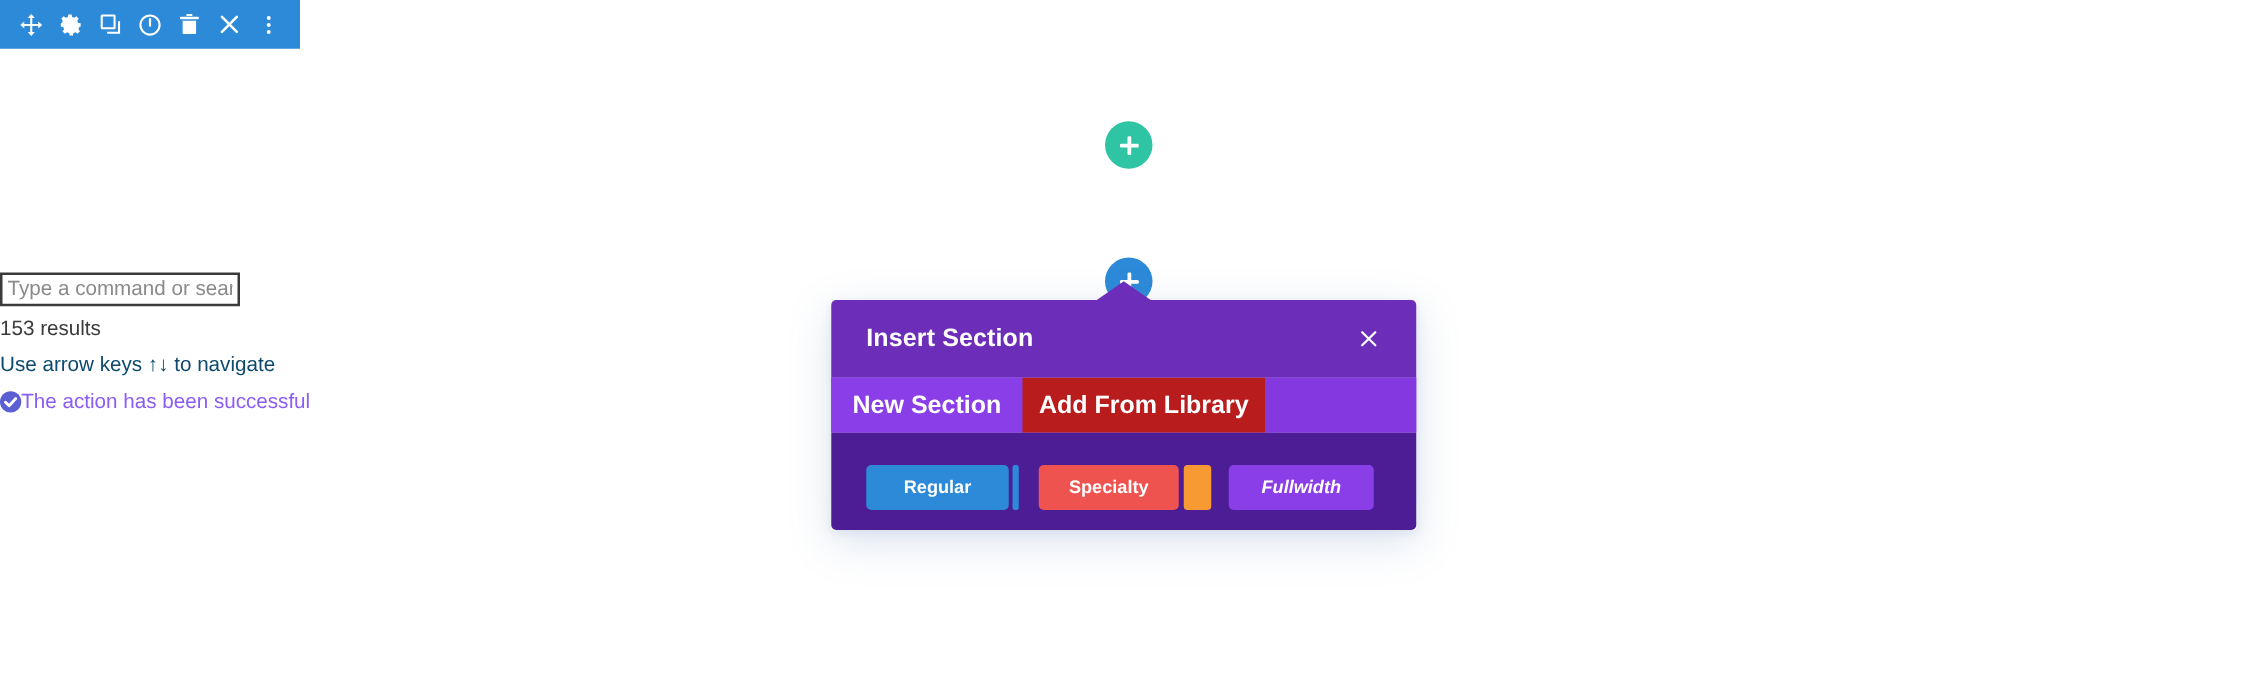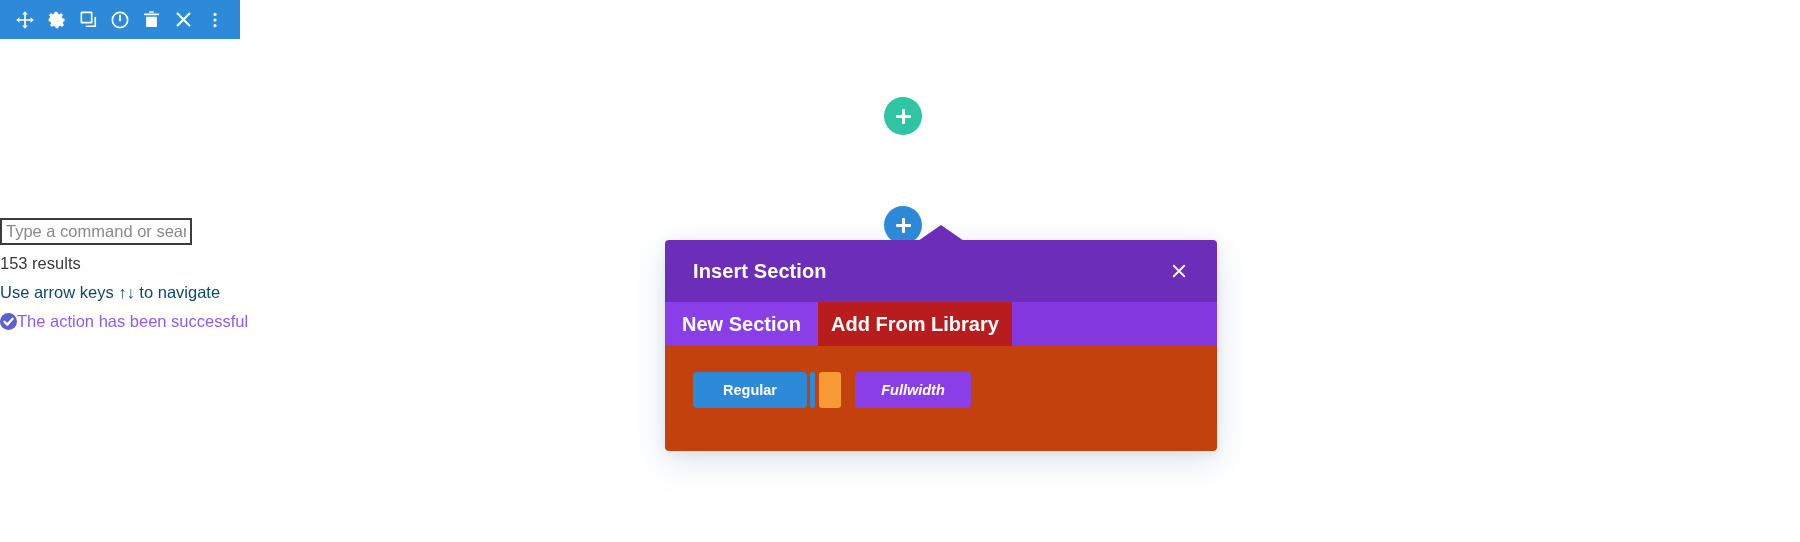--- a/index.html
+++ b/index.html
@@ -133,21 +133,21 @@
     justify-content: center;
     margin-right: 0px;
   }
   #status-row .check-badge svg { display: block; }
 
   
   #insert-section-modal {
     position: absolute;
     left: 665px;
     top: 240px;
-    width: 552px;
+    width: 468px;
     background: #ffffff;
     border-radius: 1px;
     box-shadow: 0 10px 34px rgba(100, 130, 180, 0.22),
                 0 2px 8px rgba(100, 130, 180, 0.13);
     overflow: visible;
   }
   #modal-arrow {
     position: absolute;
     left: 50%;
     top: -15px;
@@ -209,23 +209,23 @@
   .modal-tab.tab-inactive {
     background: #b91c1c;
     width: 194px;
   }
   #tab-filler {
     flex: 1 1 auto;
     background: #8438e0;
   }
 
   #modal-body {
-    background: #c2410c;
+    background: #4c1d95;
     border-radius: 0 0 4px 4px;
-    padding: 26px 28px 43px 28px;
+    padding: 26px 28px 16px 28px;
   }
   #section-type-row {
     display: flex;
     align-items: center;
   }
   .type-button {
     height: 36px;
     border-radius: 4px;
     display: flex;
     align-items: center;
@@ -352,17 +352,18 @@
   <div id="modal-tabs">
     <div class="modal-tab tab-active">New Section</div>
     <div class="modal-tab tab-inactive">Add From Library</div>
     <div id="tab-filler"></div>
   </div>
 
   <div id="modal-body">
     <div id="section-type-row">
       <div class="type-button" id="btn-regular">Regular</div>
       <div id="accent-bar-blue"></div>
+      <div class="type-button" id="btn-specialty">Specialty</div>
       <div id="accent-block-orange"></div>
       <div class="type-button" id="btn-fullwidth">Fullwidth</div>
     </div>
   </div>
 </div>
 
 </body></html>

